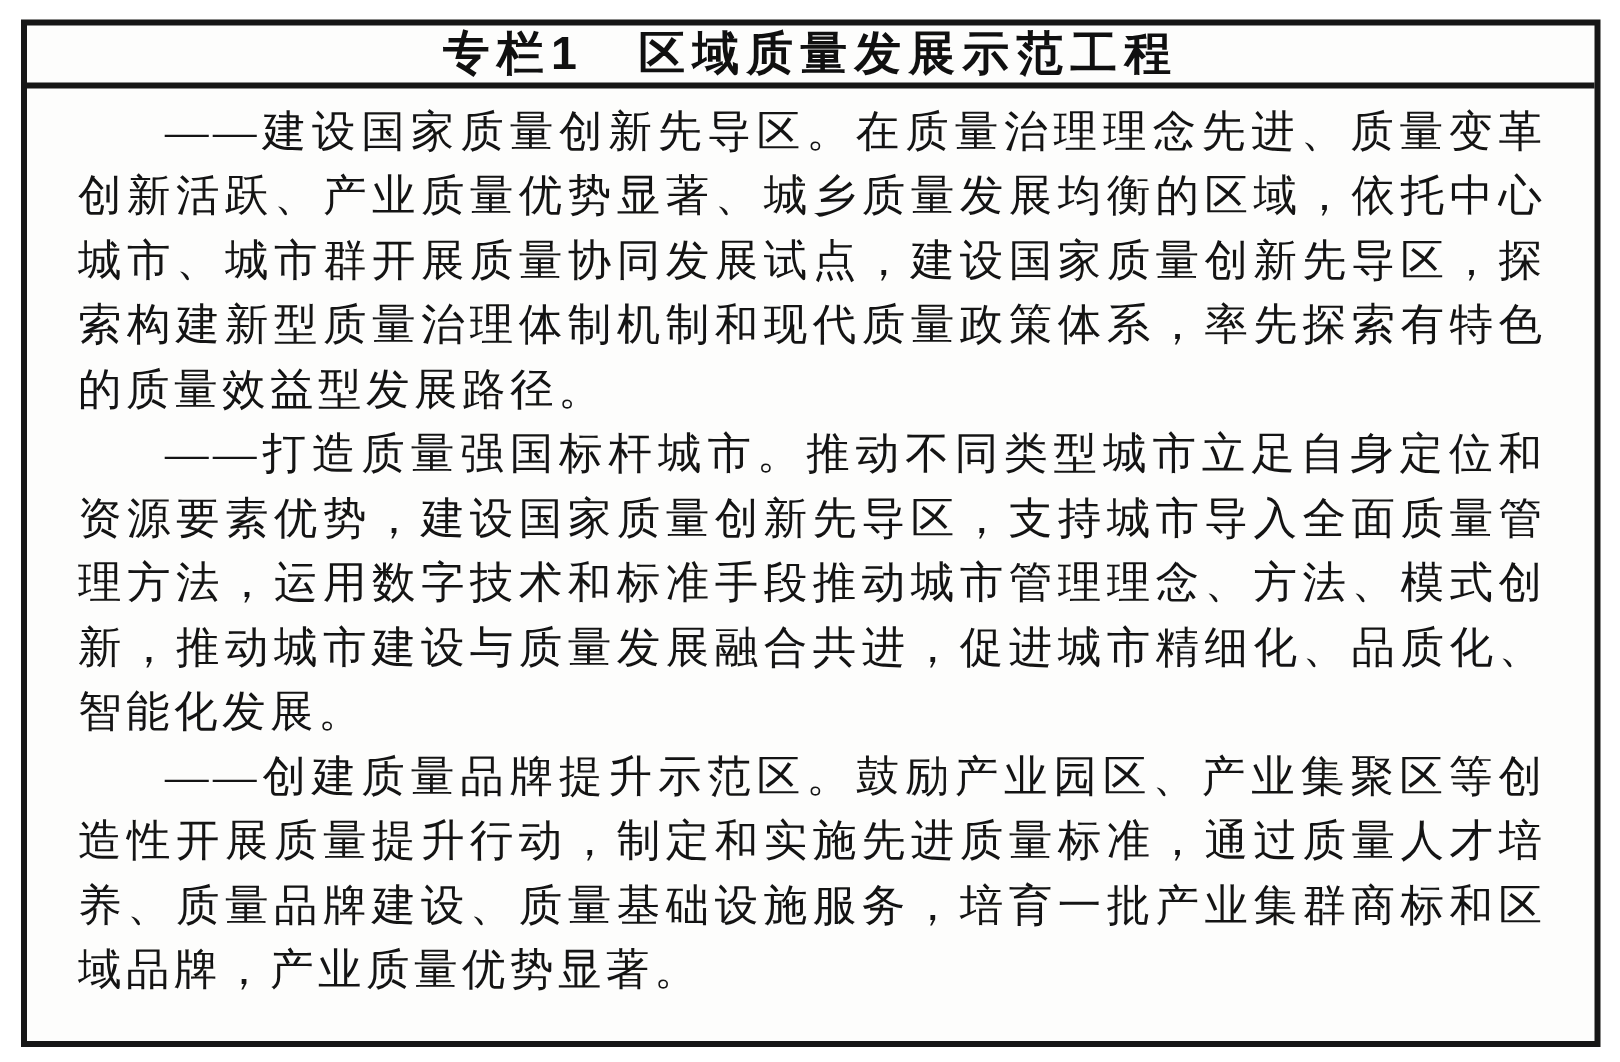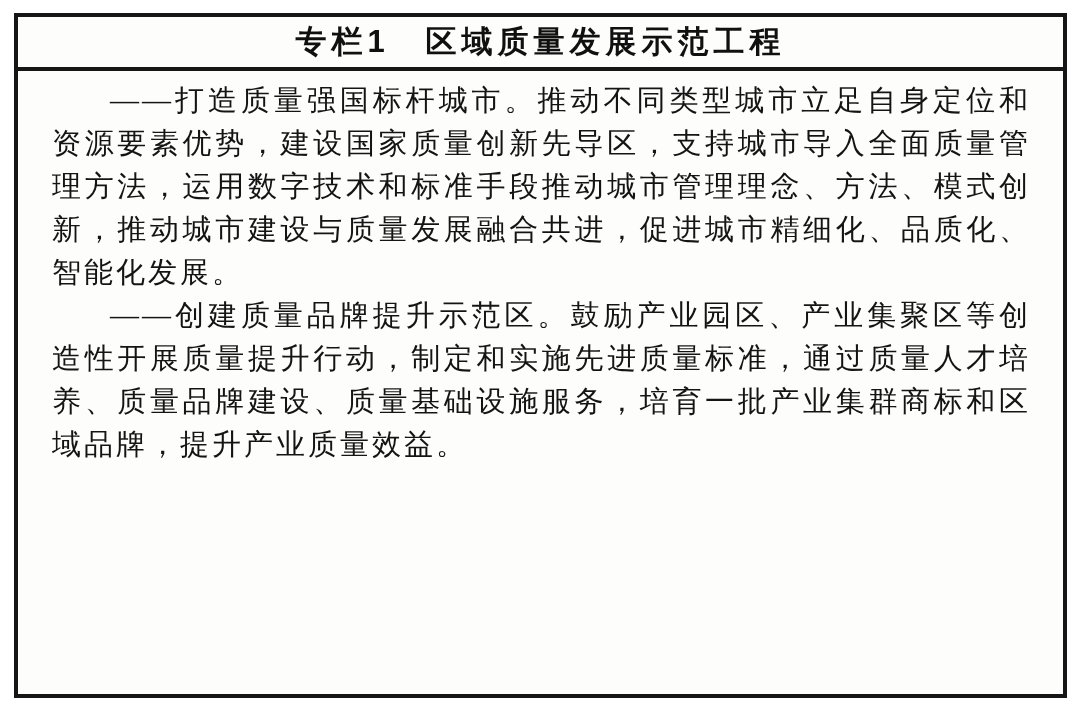--- a/index.html
+++ b/index.html
@@ -22,21 +22,21 @@
     box-sizing: border-box;
     width: 100%;
     height: 100%;
     border: 4px solid #161616;
     background: #fdfdfc;
     display: flex;
     flex-direction: column;
   }
   .panel-header {
     box-sizing: border-box;
-    height: 50px;
+    height: 38px;
     display: flex;
     align-items: center;
     justify-content: center;
     flex: 0 0 auto;
   }
   .panel-title {
     margin: 0;
     font-family: "Liberation Sans", "DejaVu Sans", sans-serif;
     font-weight: 700;
     font-size: 31px;
@@ -69,17 +69,18 @@
 </head>
 <body>
 
 <div class="page">
   <div class="panel">
     <div class="panel-header">
       <h1 class="panel-title">专栏1　区域质量发展示范工程</h1>
     </div>
     <div class="panel-divider"></div>
     <div class="panel-body">
+      <p class="para">——建设国家质量创新先导区。在质量治理理念先进、质量变革创新活跃、产业质量优势显著、城乡质量发展均衡的区域，依托中心城市、城市群开展质量协同发展试点，建设国家质量创新先导区，探索构建新型质量治理体制机制和现代质量政策体系，率先探索有特色的质量效益型发展路径。</p>
       <p class="para">——打造质量强国标杆城市。推动不同类型城市立足自身定位和资源要素优势，建设国家质量创新先导区，支持城市导入全面质量管理方法，运用数字技术和标准手段推动城市管理理念、方法、模式创新，推动城市建设与质量发展融合共进，促进城市精细化、品质化、智能化发展。</p>
-      <p class="para">——创建质量品牌提升示范区。鼓励产业园区、产业集聚区等创造性开展质量提升行动，制定和实施先进质量标准，通过质量人才培养、质量品牌建设、质量基础设施服务，培育一批产业集群商标和区域品牌，提升产业质量效益。</p>
+      <p class="para">——创建质量品牌提升示范区。鼓励产业园区、产业集聚区等创造性开展质量提升行动，制定和实施先进质量标准，通过质量人才培养、质量品牌建设、质量基础设施服务，培育一批产业集群商标和区域品牌，产业质量优势显著。</p>
     </div>
   </div>
 </div>
 
 </body></html>

